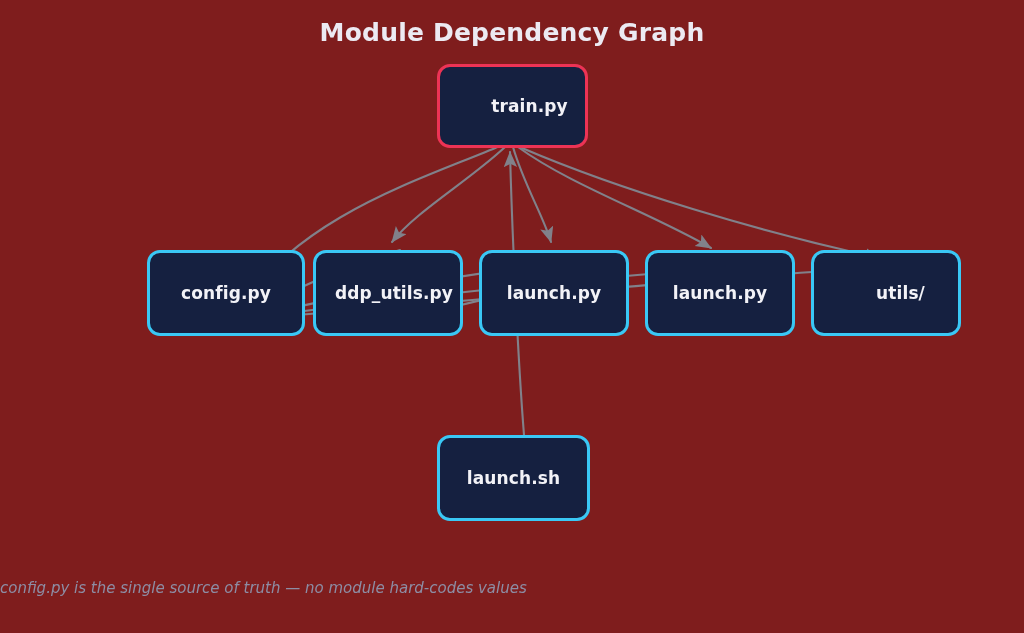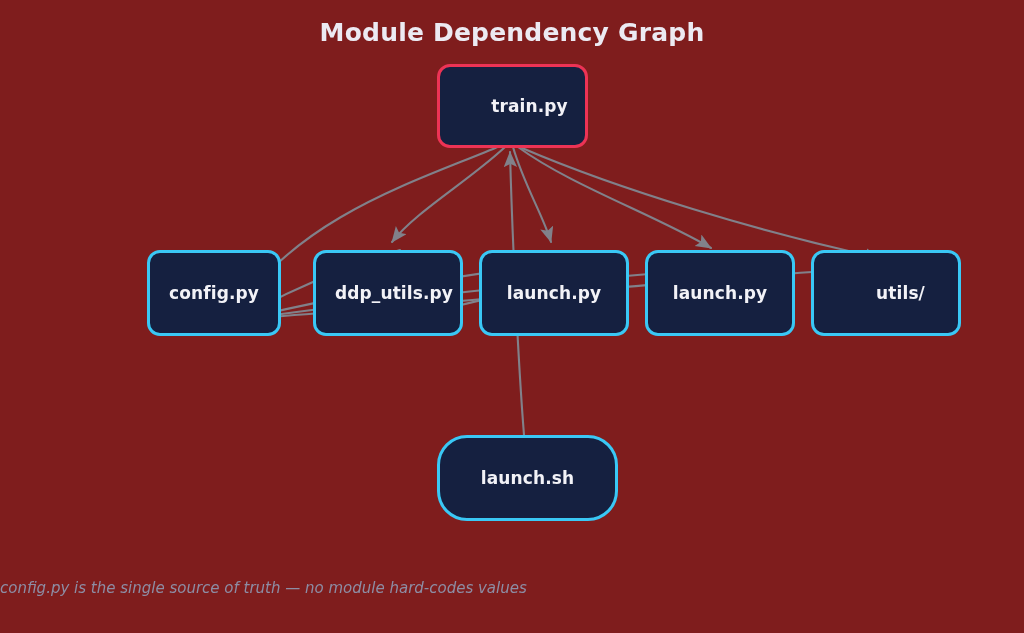--- a/index.html
+++ b/index.html
@@ -112,35 +112,35 @@
         <path class="edge-path" d="M 812 272 C 620 286, 390 308, 233 320" marker-end="url(#arrowhead)"></path>
         <path class="edge-path" d="M 620 268 C 540 286, 460 305, 398 320" marker-end="url(#arrowhead)"></path>
         <path class="edge-path" d="M 524 435 C 518 360, 512 230, 510 152" marker-end="url(#arrowhead)"></path>
       </g>
   </svg>
 
   <div id="node-group">
       <div class="node node-accent-red" style="left: 437px; top: 64px; width: 151px; height: 84px;">
         <span class="node-label">train.py</span>
       </div>
-      <div class="node node-accent-cyan" style="left: 147px; top: 250px; width: 134px; height: 86px; align-items: center;">
+      <div class="node node-accent-cyan" style="left: 147px; top: 250px; width: 158px; height: 86px; align-items: center;">
         <span class="node-label">config.py</span>
       </div>
       <div class="node node-accent-cyan" style="left: 313px; top: 250px; width: 150px; height: 86px; padding-left: 12px;">
         <span class="node-label">ddp_utils.py</span>
       </div>
       <div class="node node-accent-cyan" style="left: 479px; top: 250px; width: 150px; height: 86px;">
         <span class="node-label">launch.py</span>
       </div>
       <div class="node node-accent-cyan" style="left: 645px; top: 250px; width: 150px; height: 86px;">
         <span class="node-label">launch.py</span>
       </div>
       <div class="node node-accent-cyan" style="left: 811px; top: 250px; width: 150px; height: 86px; padding-left: 29px;">
         <span class="node-label">utils/</span>
       </div>
-      <div class="node node-accent-cyan" style="left: 437px; top: 435px; width: 181px; height: 86px; border-radius: 30px;">
+      <div class="node node-accent-cyan" style="left: 437px; top: 435px; width: 153px; height: 86px;">
         <span class="node-label">launch.sh</span>
       </div>
     </div>
 
   <div id="graph-caption">config.py is the single source of truth — no module hard-codes values</div>
 
 </div>
 
 </body></html>

